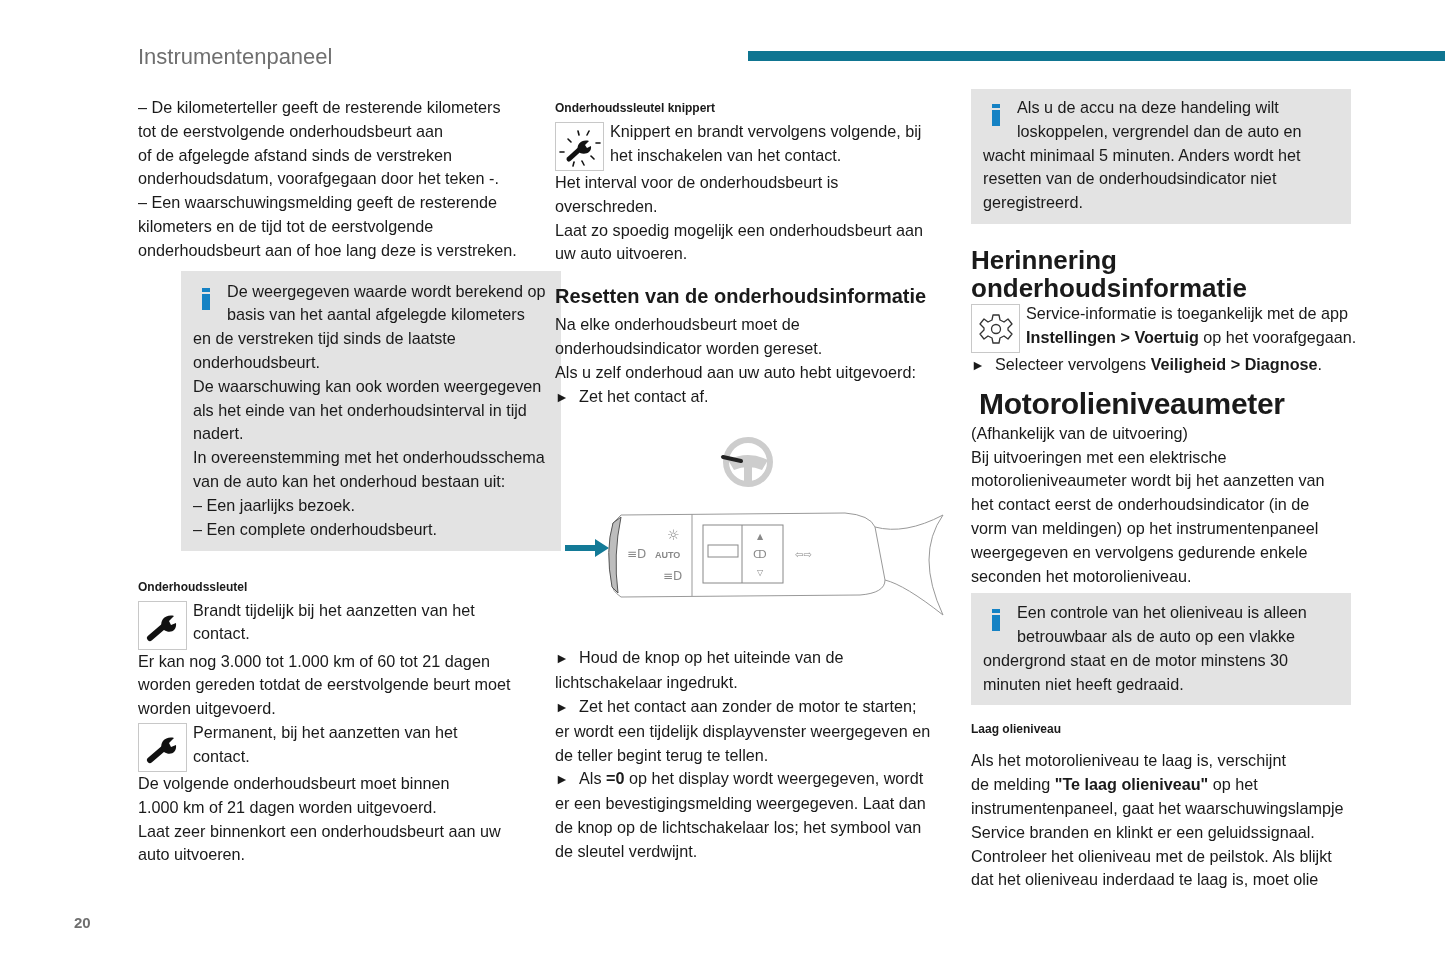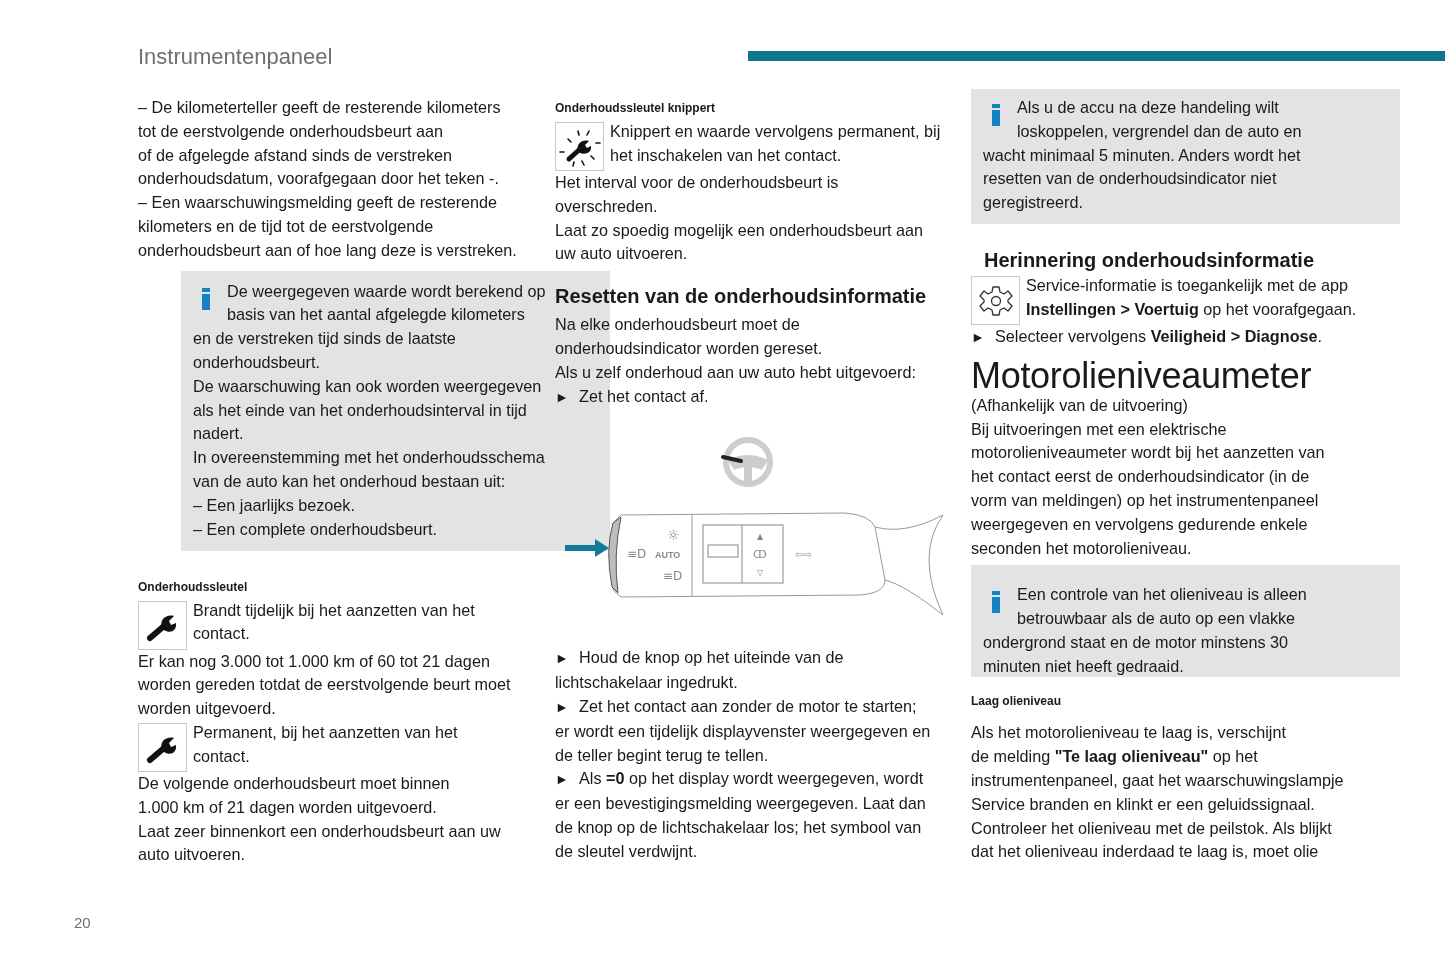--- a/index.html
+++ b/index.html
@@ -1,33 +1,33 @@
 <!DOCTYPE html>
 <html><head>
 <meta charset="utf-8">
 <style>
   * { box-sizing: border-box; margin: 0; padding: 0; }
   html, body { width: 1445px; height: 963px; background: #ffffff; overflow: hidden; }
   body { position: relative; font-family: "Liberation Sans", sans-serif; color: #1a1a1a; font-size: 16.2px; line-height: 23.8px; }
 
   .running-header { position: absolute; left: 138px; top: 45px; font-size: 22px; color: #6f6f6f; }
   .header-bar { position: absolute; left: 748px; top: 51px; width: 697px; height: 10px; background: #0f7591; }
-  .page-number { position: absolute; left: 74px; top: 911px; font-size: 15px; font-weight: normal; color: #6f6f6f; }
+  .page-number { position: absolute; left: 74px; top: 911px; font-size: 15px; font-weight: bold; color: #6f6f6f; }
 
   .col { position: absolute; top: 96px; width: 390px; }
   .col-1 { left: 138px; }
   .col-2 { left: 555px; }
   .col-3 { left: 971px; }
 
   p { margin: 0; }
   .h3 { font-weight: bold; font-size: 12px; line-height: 24px; }
   .h2 { font-weight: bold; font-size: 20px; line-height: 28px; }
-  .h1 { font-weight: normal; font-size: 36px; line-height: 36px; letter-spacing: -0.3px; }
-
-  .info-box { background: #e3e3e3; padding: 9px 12px 11px 12px; position: relative; width: 429px; }
+  .h1 { font-weight: bold; font-size: 30px; line-height: 36px; letter-spacing: -0.3px; margin-left: 8px; }
+
+  .info-box { background: #e3e3e3; padding: 9px 12px 11px 12px; position: relative; width: 380px; }
   .info-icon { float: left; width: 8px; margin: 8px 17px 0 9px; position: relative; height: 22px; }
   .info-icon .dot { position: absolute; left: 0; top: 0; width: 8px; height: 4px; background: #1582c4; }
   .info-icon .stem { position: absolute; left: 0; top: 6px; width: 8px; height: 16px; background: #1582c4; }
 
   .icon-line { display: flex; align-items: flex-start; }
   .icon-box { width: 49px; height: 49px; border: 1px solid #c8c8c8; flex: 0 0 auto; margin-right: 6px; margin-top: 2px; display: flex; align-items: center; justify-content: center; background: #fff; }
   .icon-box svg { display: block; }
   .icon-text { flex: 1; }
 
   .arrow { display: inline-block; width: 24px; font-size: 14px; }
@@ -119,21 +119,21 @@
             <line x1="31" y1="6" x2="29" y2="10"></line>
           <line x1="38" y1="18" x2="42" y2="18"></line>
             <line x1="2" y1="27" x2="6" y2="27"></line>
             <line x1="16" y1="37" x2="15" y2="41"></line>
           <line x1="24" y1="36" x2="26" y2="40"></line>
             <line x1="33" y1="31" x2="36" y2="34"></line>
         </g>
       </svg>
     </span>
     <div class="icon-text">
-      <p>Knippert en waarde vervolgens permanent, bij</p>
+      <p>Knippert en brandt vervolgens volgende, bij</p>
       <p>het inschakelen van het contact.</p>
     </div>
   </div>
   <p>Het interval voor de onderhoudsbeurt is</p>
   <p>overschreden.</p>
   <p>Laat zo spoedig mogelijk een onderhoudsbeurt aan</p>
   <p>uw auto uitvoeren.</p>
 
   <p class="h2" style="margin-top:16px;">Resetten van de onderhoudsinformatie</p>
   <p style="margin-top:3px;">Na elke onderhoudsbeurt moet de</p>
@@ -189,21 +189,21 @@
         <span class="dot"></span>
         <span class="stem"></span>
       </span>
     <p>Als u de accu na deze handeling wilt</p>
     <p>loskoppelen, vergrendel dan de auto en</p>
     <p>wacht minimaal 5 minuten. Anders wordt het</p>
     <p>resetten van de onderhoudsindicator niet</p>
     <p>geregistreerd.</p>
   </div>
 
-  <p class="h2" style="margin-top:22px; font-size:20px;margin-left:13px;">Herinnering onderhoudsinformatie</p>
+  <p class="h2" style="margin-top:22px; font-size:26px;">Herinnering onderhoudsinformatie</p>
   <div class="icon-line">
     <span class="icon-box">
       <svg width="36" height="36" viewBox="0 0 36 36">
         <path d="M15 4 L21 4 L22 9 L26 11 L30 8 L34 13 L30 17 L30 19 L34 23 L30 28 L26 25 L22 27 L21 32 L15 32 L14 27 L10 25 L6 28 L2 23 L6 19 L6 17 L2 13 L6 8 L10 11 L14 9 Z" fill="none" stroke="#333" stroke-width="1.3" stroke-linejoin="round"></path>
         <circle cx="18" cy="18" r="4.5" fill="none" stroke="#333" stroke-width="1.3"></circle>
       </svg>
     </span>
     <div class="icon-text">
       <p>Service-informatie is toegankelijk met de app</p>
       <p><b>Instellingen &gt; Voertuig</b><span> op het voorafgegaan.</span></p>
@@ -213,21 +213,21 @@
 
   <p class="h1" style="margin-top:8px;">Motorolieniveaumeter</p>
   <p>(Afhankelijk van de uitvoering)</p>
   <p>Bij uitvoeringen met een elektrische</p>
   <p>motorolieniveaumeter wordt bij het aanzetten van</p>
   <p>het contact eerst de onderhoudsindicator (in de</p>
   <p>vorm van meldingen) op het instrumentenpaneel</p>
   <p>weergegeven en vervolgens gedurende enkele</p>
   <p>seconden het motorolieniveau.</p>
 
-  <div class="info-box" style="margin-top:5px; height:112px; padding-top:18px;">
+  <div class="info-box" style="margin-top:5px; height:112px; padding-top:8px;">
     <span class="info-icon">
         <span class="dot"></span>
         <span class="stem"></span>
       </span>
     <p>Een controle van het olieniveau is alleen</p>
     <p>betrouwbaar als de auto op een vlakke</p>
     <p>ondergrond staat en de motor minstens 30</p>
     <p>minuten niet heeft gedraaid.</p>
   </div>
 

